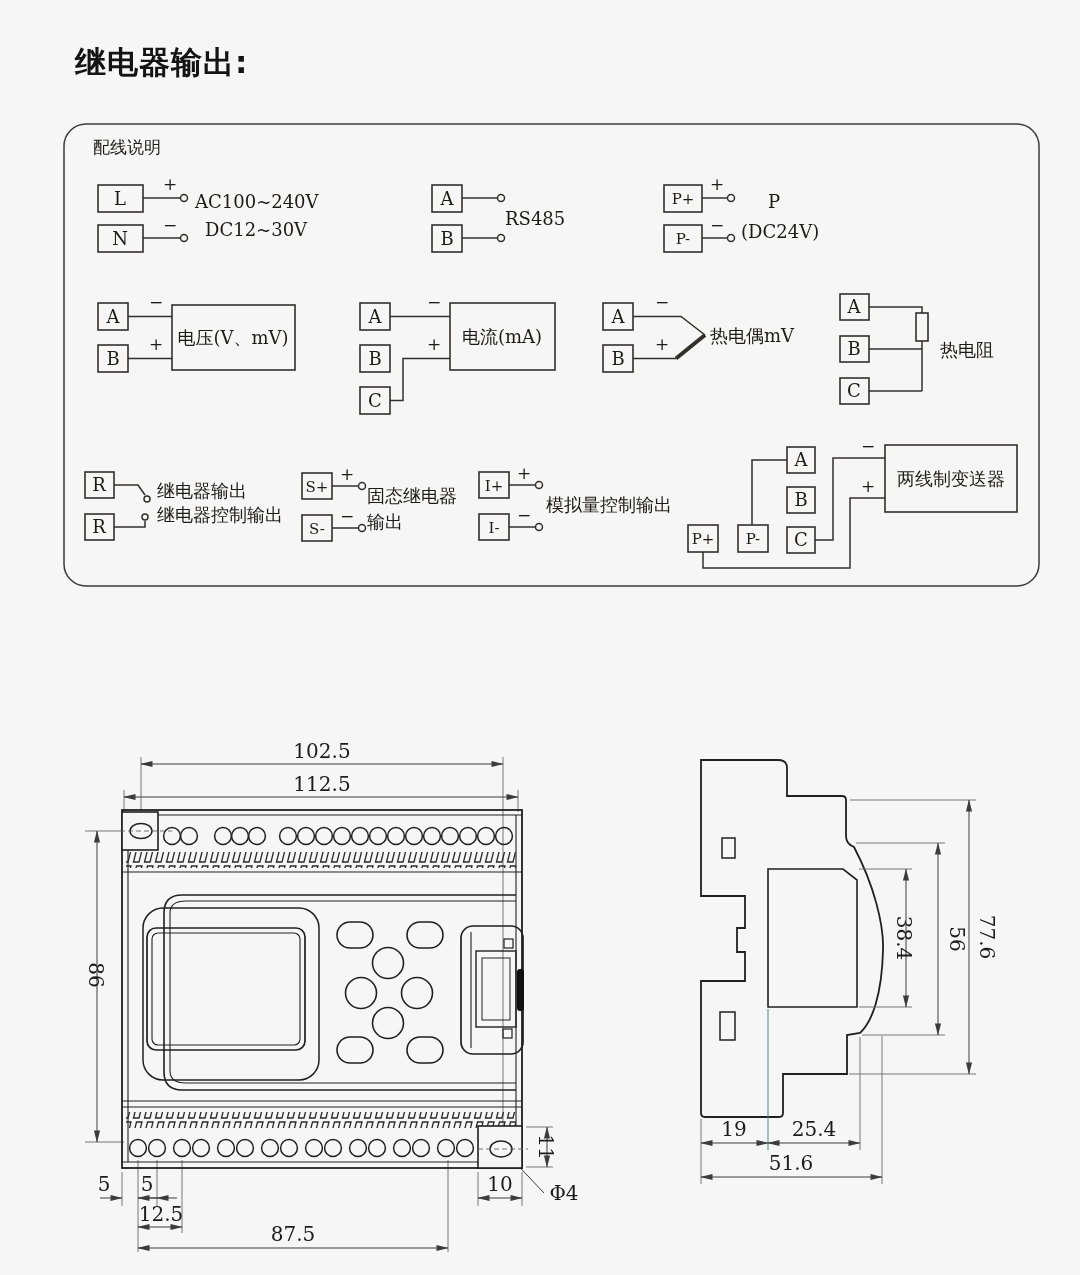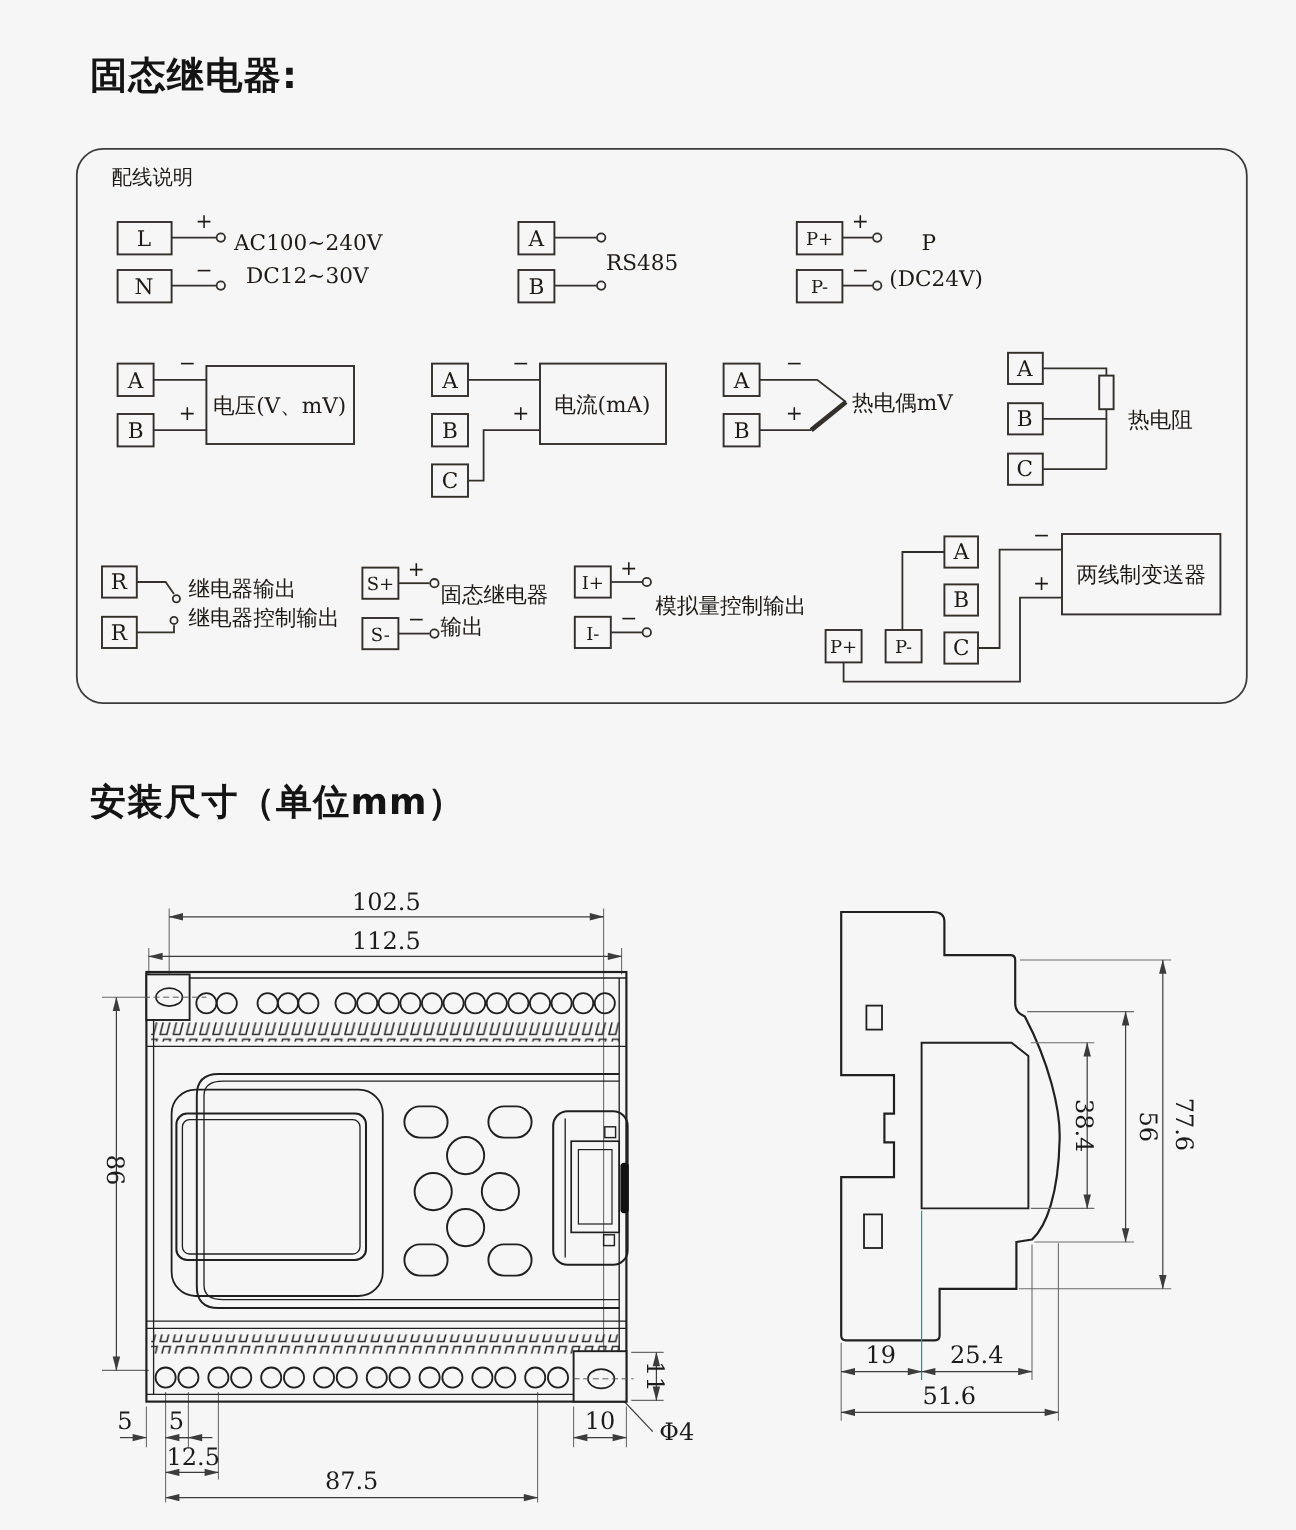--- a/index.html
+++ b/index.html
@@ -25,22 +25,21 @@
   .dot{stroke:#33302b;stroke-width:1.5;fill:none;}
   .dev{stroke:#202020;fill:none;}
   .dln{stroke:#3c3c3c;stroke-width:1;fill:none;}
   .xln{stroke:#6a6a6a;stroke-width:0.9;fill:none;}
 </style>
 </head>
 <body>
 
 <div class="page">
 
-  <div class="sec-title t1">固态继电器:</div>
-  <div class="sec-title t2">安装尺寸（单位mm）</div>
+  <div class="sec-title t1">继电器输出:</div>
 
   <svg class="wiring-svg" viewBox="55 115 1000 485">
     <rect x="64" y="124" width="975" height="462" rx="22" fill="none" stroke="#3c3c3c" stroke-width="1.5"></rect>
     <text x="93" y="153" font-size="17">配线说明</text>
 
     <g>
       <rect class="tbox" x="98" y="185" width="45" height="27"></rect>
       <text class="tl" x="120" y="205">L</text>
       <path class="wire" d="M143,198 H180"></path>
       <circle class="dot" cx="184" cy="198" r="3.5"></circle>

